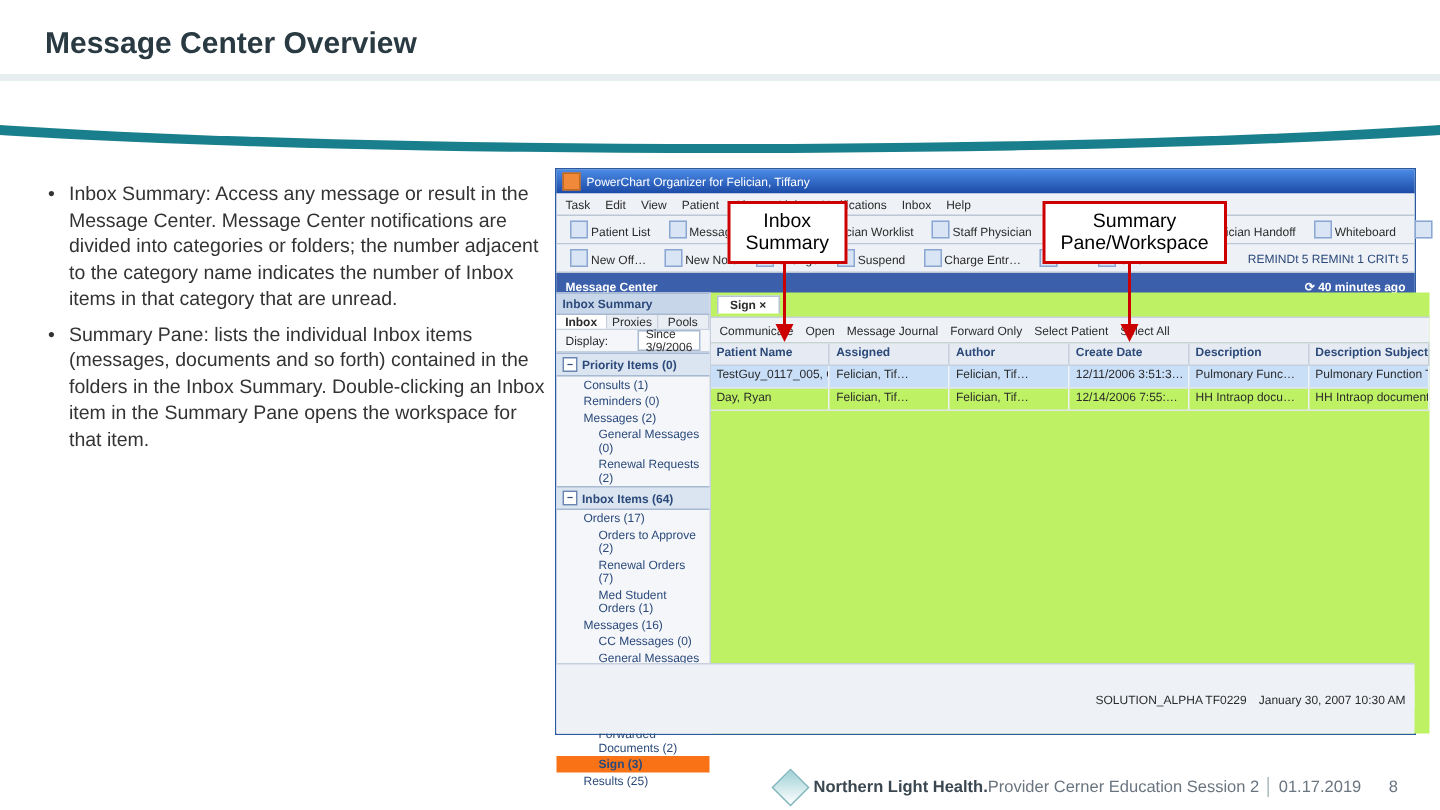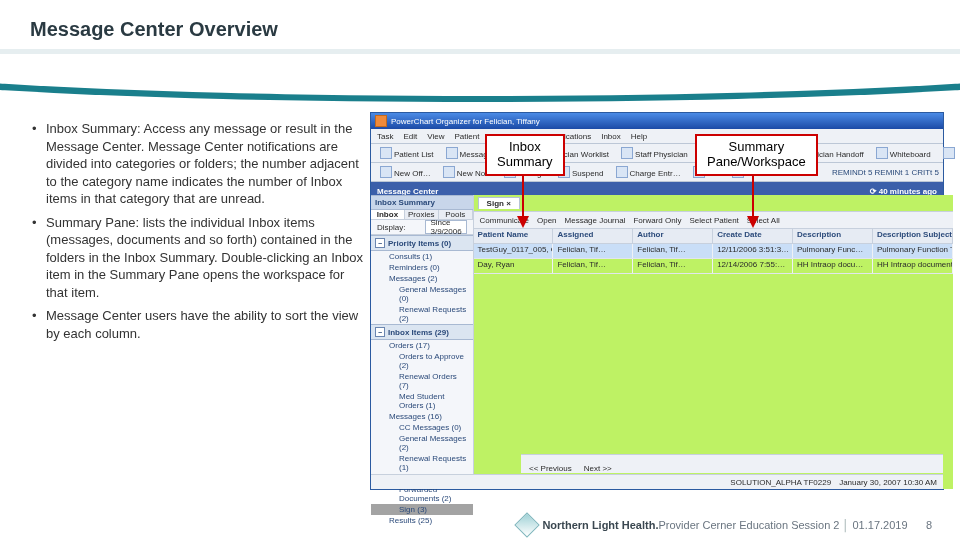--- a/index.html
+++ b/index.html
@@ -34,21 +34,21 @@
   .main{flex:1;display:flex;flex-direction:column;background:#bef264}
   .sign-tab{height:16px;display:flex;align-items:center;border-bottom:1px solid #c7d0dd;padding:0 4px;gap:6px}
   .sign-tab .tab{border:1px solid #b6c3d6;border-bottom:none;background:#fff;padding:1px 8px;font-weight:700}
   .act-row{height:16px;display:flex;align-items:center;gap:8px;padding:0 6px;border-bottom:1px solid #c7d0dd;background:#eef1f6}
   .grid-head{height:14px;display:flex;background:#e6ebf3;border-bottom:1px solid #c7d0dd}
   .gh{flex:1;border-right:1px solid #c7d0dd;padding:1px 4px;font-weight:700;color:#2b4a7a;white-space:nowrap;overflow:hidden}
   .grid-row{height:14px;display:flex;border-bottom:1px solid #e1e6ee}
   .gc{flex:1;border-right:1px solid #eef1f6;padding:1px 4px;white-space:nowrap;overflow:hidden}
   .grid-row.sel{background:#c9def7}
   .bottom-nav{position:absolute;left:150px;right:0;bottom:16px;height:18px;border-top:1px solid #c7d0dd;display:flex;align-items:flex-end;gap:12px;padding:0 8px;background:#eef1f6}
-  .status{position:absolute;left:0;right:0;bottom:0;height:14px;background:#eef1f6;border-top:1px solid #c7d0dd;display:flex;justify-content:flex-end;align-items:center;padding:0 6px;gap:8px}
+  .status{position:absolute;left:0;right:0;bottom:0;height:14px;background:#eef1f6;border-top:1px solid #c7d0dd;display:flex;justify-content:flex-end;align-items:center;padding:16px 6px;gap:8px}
   .footer{position:absolute;left:0;right:0;bottom:6px;display:flex;align-items:center;justify-content:flex-end;padding:0 28px;font-size:11px;color:#6a7580}
   .logo{display:flex;align-items:center;gap:6px;color:#3a4750;font-weight:600}
   .logo .mark{width:16px;height:16px;border:1px solid #7fb6bd;transform:rotate(45deg);background:linear-gradient(135deg,#9fd1d6,#fff)}
   .fsep{color:#9aa}
   .display-row{height:16px;display:flex;align-items:center;gap:20px;padding:0 6px;border-bottom:1px solid #c7d0dd;background:#f4f6fa}
   .field{border:1px solid #a8b9d2;background:#fff;padding:0 4px;height:12px;display:inline-flex;align-items:center}
   .right-meta{position:absolute;top:0;right:4px;height:18px;display:flex;align-items:center;gap:6px;color:#2b4a7a}
 </style>
 </head>
 <body>
@@ -57,21 +57,20 @@
   <div class="banner">
     <div class="banner-arc"></div>
     <div class="banner-arc2"></div>
   </div>
   <div class="title">Message Center Overview</div>
 
   <div class="body">
     <ul>
       <li><span class="bold">Inbox Summary:</span><span> Access any message or result in the Message Center. Message Center notifications are divided into categories or folders; the number adjacent to the category name indicates the number of Inbox items in that category that are unread.</span></li>
       <li><span class="bold">Summary Pane:</span><span> lists the individual Inbox items (messages, documents and so forth) contained in the folders in the Inbox Summary.  Double-clicking an Inbox item in the Summary Pane opens the workspace for that item.</span></li>
-      <li><span>Message Center users have the ability to sort the view by each column.</span></li>
     </ul>
   </div>
 
   <div class="shot">
     <div class="titlebar">
       <span class="icon"></span>
       <span>PowerChart Organizer for Felician, Tiffany</span>
     </div>
     <div class="menubar">
       <span>Task</span>
@@ -174,33 +173,33 @@
             <span class="tog">−</span>
             <span>Priority Items (0)</span>
           </div>
         <div class="sb-item">Consults (1)</div>
         <div class="sb-item">Reminders (0)</div>
         <div class="sb-item">Messages (2)</div>
         <div class="sb-sub">General Messages (0)</div>
         <div class="sb-sub">Renewal Requests (2)</div>
         <div class="sb-hdr">
             <span class="tog">−</span>
-            <span>Inbox Items (29)</span>
+            <span>Inbox Items (64)</span>
           </div>
         <div class="sb-item">Orders (17)</div>
         <div class="sb-sub">Orders to Approve (2)</div>
         <div class="sb-sub">Renewal Orders (7)</div>
         <div class="sb-sub">Med Student Orders (1)</div>
         <div class="sb-item">Messages (16)</div>
         <div class="sb-sub">CC Messages (0)</div>
         <div class="sb-sub">General Messages (2)</div>
         <div class="sb-sub">Renewal Requests (1)</div>
         <div class="sb-item">Documents (6)</div>
         <div class="sb-sub">Forwarded Documents (2)</div>
-        <div class="sb-sub" style="background:#a3a3a3;font-weight:400">Sign (3)</div>
+        <div class="sb-sub" style="background:#f97316;font-weight:700">Sign (3)</div>
         <div class="sb-item">Results (25)</div>
       </div>
       <div class="main">
         <div class="sign-tab">
           <span class="tab"><span>Sign</span> <span>×</span></span>
         </div>
         <div class="act-row">
           <span>Communicate</span>
           <span>Open</span>
           <span>Message Journal</span>

